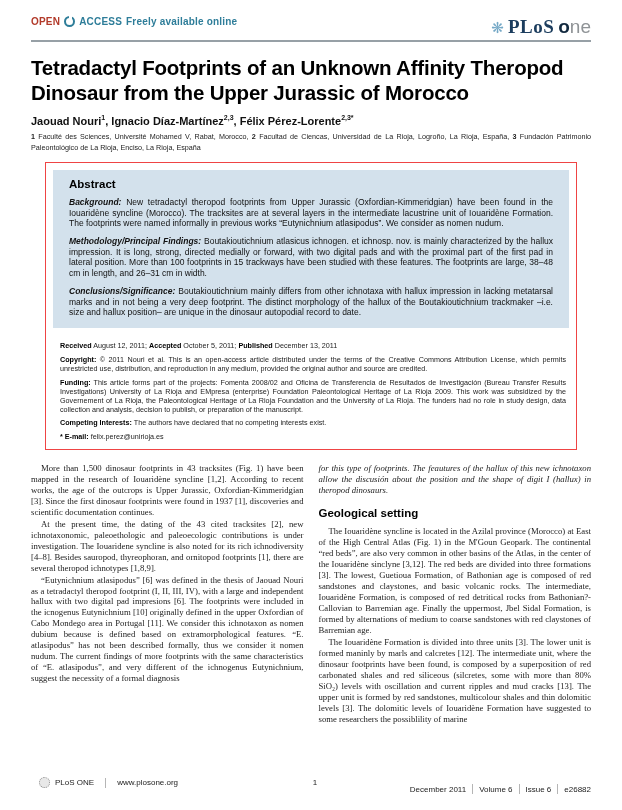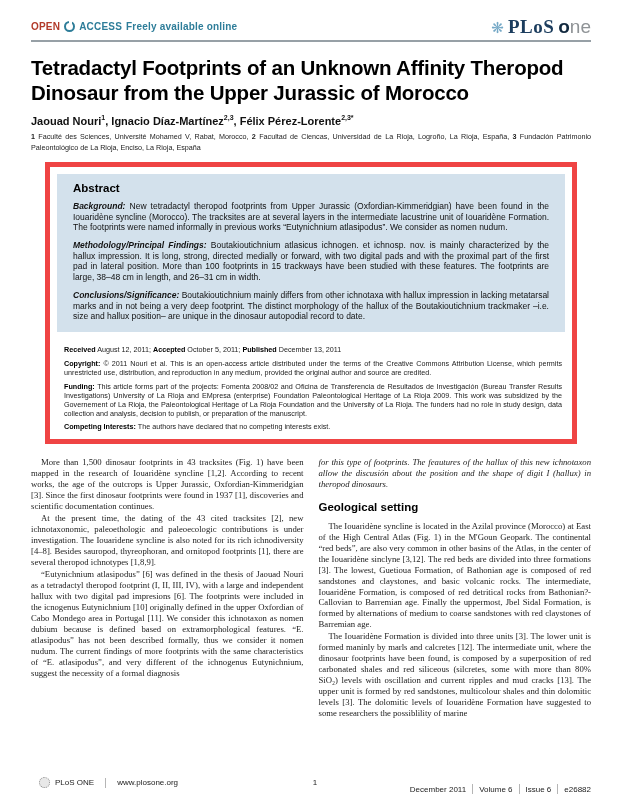--- a/index.html
+++ b/index.html
@@ -1,41 +1,41 @@
 <!DOCTYPE html>
 <html><head>
 <meta charset="utf-8">
 <style>
   * { margin:0; padding:0; box-sizing:border-box; }
   html,body { background:#ffffff; }
   body { width:622px; height:810px; font-family:"Liberation Sans", sans-serif; color:#111; }
   .page { position:relative; width:622px; height:810px; padding:16px 31px 0; overflow:hidden; }
 
   
-  .hdr { display:flex; justify-content:space-between; align-items:center; }
+  .hdr { display:flex; justify-content:space-between; align-items:flex-start; }
   .oa-line { font-size:10px; font-weight:bold; color:#2e7d99; letter-spacing:.2px; display:flex; align-items:center; gap:4px; padding-bottom:2px;}
   .oa-open { color:#b23a2a; }
   .oa-icon { width:11px; height:11px; border:2.2px solid #2e7d99; border-radius:50%; display:inline-block; position:relative; }
   .oa-icon .notch { position:absolute; top:-3px; left:3px; width:3px; height:4px; background:#fff; }
   .plos-logo { display:flex; align-items:center; gap:4px; }
   .sphere { color:#74a8c6; font-size:15px; line-height:1; }
   .plos-word { font-family:"Liberation Serif", serif; font-weight:bold; font-size:19px; color:#1c3d5e; letter-spacing:.5px;}
   .one-o { font-size:19px; font-weight:bold; color:#12293f; }
   .one-ne { font-size:19px; color:#8f9396; }
   .hdr-rule { border:0; border-top:2px solid #97a0a6; margin-top:2px; }
 
   
   .title { margin-top:13px; font-size:20.5px; font-weight:bold; line-height:1.23; color:#000; letter-spacing:-.2px; }
   .authors { margin-top:9px; font-size:11px; font-weight:bold; }
   .authors sup { font-size:7px; }
   .affil { margin-top:5px; font-size:7.2px; line-height:1.45; text-align:justify; color:#222; }
   .affil b { font-weight:bold; }
 
   
-  .box { margin:9px 14px 0; border:5px solid #ef4444; }
+  .box { margin:9px 14px 0; border:1px solid #ef4444; }
   .abstract { background:#d3e1ec; margin:7px; padding:8px 16px 10px; }
   .abstract h2 { font-size:11.5px; margin-bottom:7px; color:#000; }
   .abstract p { font-size:8.5px; line-height:1.26; text-align:justify; margin-bottom:7px; }
   .abstract p:last-child { margin-bottom:0; }
   .ab-label { font-weight:bold; font-style:italic; }
   .meta { padding:2px 10px 8px 14px; }
   .meta p { font-size:7.2px; line-height:1.26; text-align:justify; margin-top:4.5px; color:#222; }
   .meta .lbl { font-weight:bold; color:#000; }
 
   
@@ -93,20 +93,21 @@
       <h2>Abstract</h2>
       <p><span class="ab-label">Background:</span><span> New tetradactyl theropod footprints from Upper Jurassic (Oxfordian-Kimmeridgian) have been found in the Iouaridène syncline (Morocco). The tracksites are at several layers in the intermediate lacustrine unit of Iouaridène Formation. The footprints were named informally in previous works “Eutynichnium atlasipodus”. We consider as nomen nudum.</span></p>
       <p><span class="ab-label">Methodology/Principal Findings:</span><span> Boutakioutichnium atlasicus ichnogen. et ichnosp. nov. is mainly characterized by the hallux impression. It is long, strong, directed medially or forward, with two digital pads and with the proximal part of the first pad in lateral position. More than 100 footprints in 15 trackways have been studied with these features. The footprints are large, 38–48 cm in length, and 26–31 cm in width.</span></p>
       <p><span class="ab-label">Conclusions/Significance:</span><span> Boutakioutichnium mainly differs from other ichnotaxa with hallux impression in lacking metatarsal marks and in not being a very deep footprint. The distinct morphology of the hallux of the Boutakioutichnium trackmaker –i.e. size and hallux position– are unique in the dinosaur autopodial record to date.</span></p>
     </div>
     <div class="meta">
       <p><span class="lbl">Received</span><span> August 12, 2011; </span><span class="lbl">Accepted</span><span> October 5, 2011; </span><span class="lbl">Published</span><span> December 13, 2011</span></p>
       <p><span class="lbl">Copyright:</span><span> © 2011 Nouri et al. This is an open-access article distributed under the terms of the Creative Commons Attribution License, which permits unrestricted use, distribution, and reproduction in any medium, provided the original author and source are credited.</span></p>
       <p><span class="lbl">Funding:</span><span> This article forms part of the projects: Fomenta 2008/02 and Oficina de Transferencia de Resultados de Investigación (Bureau Transfer Results Investigations) University of La Rioja and EMpresa (enterprise) Foundation Paleontological Heritage of La Rioja 2009. This work was subsidized by the Governement of La Rioja, the Paleontological Heritage of La Rioja Foundation and the University of La Rioja. The funders had no role in study design, data collection and analysis, decision to publish, or preparation of the manuscript.</span></p>
       <p><span class="lbl">Competing Interests:</span><span> The authors have declared that no competing interests exist.</span></p>
+      <p><span class="lbl">* E-mail:</span><span> felix.perez@unirioja.es</span></p>
     </div>
   </div>
 
   <div class="cols">
     <div class="col">
       <p>More than 1,500 dinosaur footprints in 43 tracksites (Fig. 1) have been mapped in the research of Iouaridène syncline [1,2]. According to recent works, the age of the outcrops is Upper Jurassic, Oxfordian-Kimmeridgian [3]. Since the first dinosaur footprints were found in 1937 [1], discoveries and scientific documentation continues.</p>
       <p>At the present time, the dating of the 43 cited tracksites [2], new ichnotaxonomic, paleoethologic and paleoecologic contributions is under investigation. The Iouaridene syncline is also noted for its rich ichnodiversity [4–8]. Besides sauropod, thyreophoran, and ornitopod footprints [1], there are several theropod ichnotypes [1,8,9].</p>
       <p>“Eutynichnium atlasipodus” [6] was defined in the thesis of Jaouad Nouri as a tetradactyl theropod footprint (I, II, III, IV), with a large and independent hallux with two digital pad impresions [6]. The footprints were included in the icnogenus Eutynichnium [10] originally defined in the upper Oxfordian of Cabo Mondego area in Portugal [11]. We consider this ichnotaxon as nomen dubium because is defined based on extramorphological features. “E. atlasipodus” has not been described formally, thus we consider it nomen nudum. The current findings of more footprints with the same characteristics of “E. atlasipodus”, and very different of the ichnogenus Eutynichnium, suggest the necessity of a formal diagnosis</p>
     </div>
     <div class="col">

